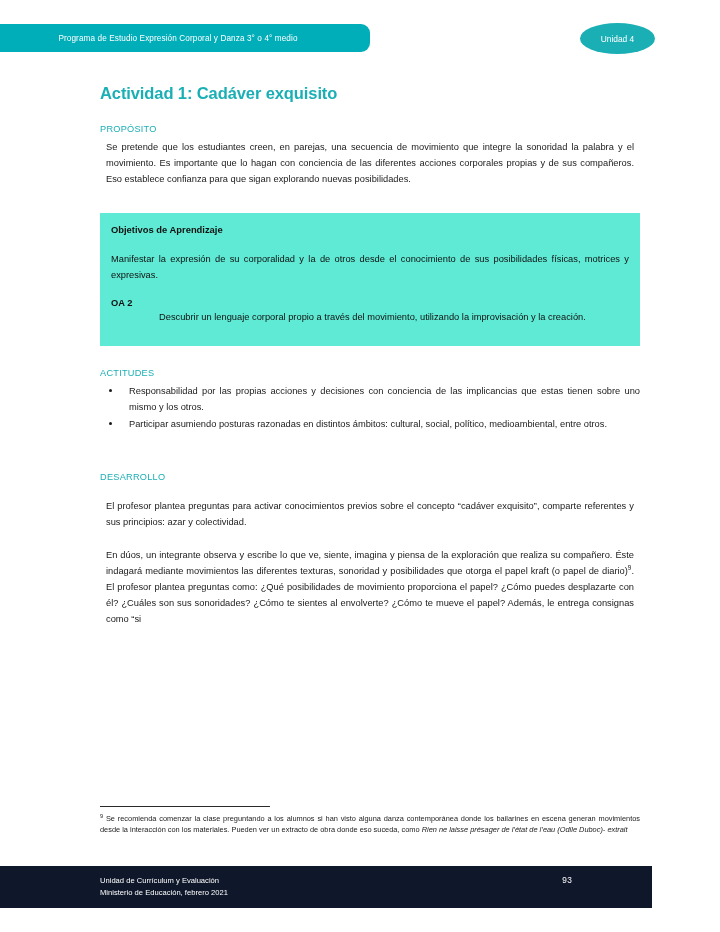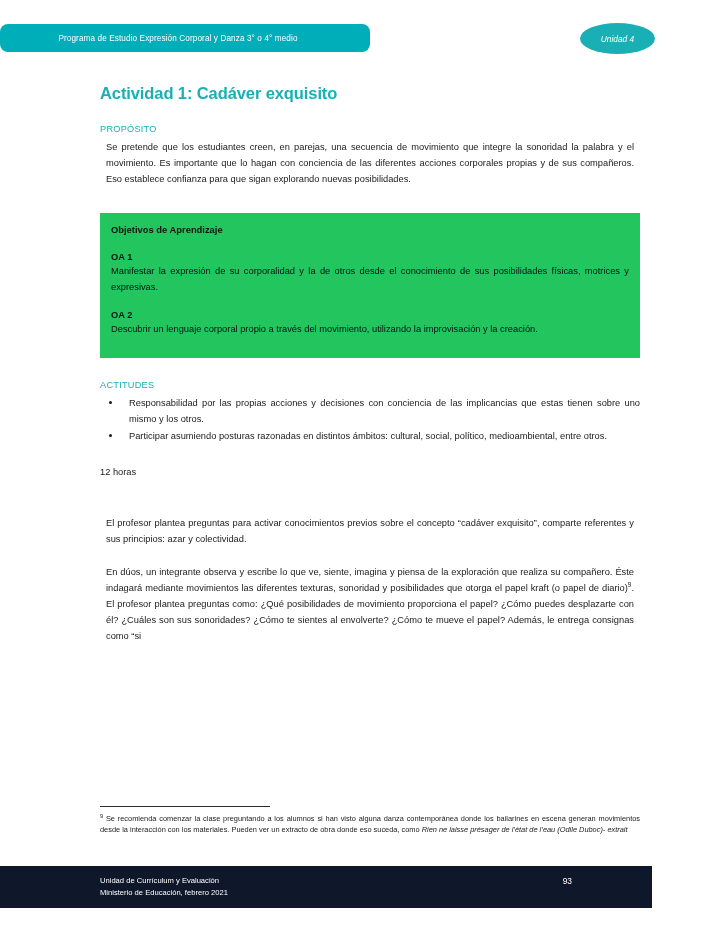--- a/index.html
+++ b/index.html
@@ -27,21 +27,20 @@
   .header-banner {
     position: absolute;
     left: 0;
     top: 24px;
     width: 370px;
     height: 28px;
     background: #00aeba;
     border-top-right-radius: 9px;
     border-bottom-right-radius: 9px;
     box-sizing: border-box;
-    border-radius: 8px;
   }
   .header-banner-text {
     position: absolute;
     left: 0;
     right: 14px;
     top: 50%;
     transform: translateY(-50%);
     text-align: center;
     color: #ffffff;
     font-size: 8.2px;
@@ -49,21 +48,20 @@
     white-space: nowrap;
   }
   .unit-badge {
     position: absolute;
     left: 580px;
     top: 23px;
     width: 75px;
     height: 31px;
     background: #1aafb5;
     border-radius: 50%;
-    font-style: italic;
   }
   .unit-badge-text {
     position: absolute;
     left: 0;
     top: 50%;
     width: 100%;
     transform: translateY(-50%);
     text-align: center;
     color: #ffffff;
     font-size: 8.4px;
@@ -98,21 +96,21 @@
     line-height: 1.72;
     text-align: justify;
     margin: 6px;
     color: #1a1a1a;
   }
   .spacer-md { height: 19px; }
   .spacer-lg { height: 22px; }
 
   
   .oa-box {
-    background: #22c55e;
+    background: #5eead4;
     width: 540px;
     box-sizing: border-box;
     padding: 11px 11px 20px 11px;
     margin: 0;
   }
   .oa-box-title {
     font-size: 9.4px;
     font-weight: bold;
     color: #111111;
     margin: 0 0 17px 0;
@@ -123,21 +121,21 @@
     color: #111111;
     margin: 0 0 2px 0;
   }
   .oa-text {
     font-size: 9.3px;
     line-height: 1.72;
     text-align: justify;
     color: #111111;
     margin: 0 0 14px 0;
   }
-  .oa-text.last { margin-bottom: 0; }
+  .oa-text.last { margin-bottom: 0; margin-left: 48px; }
 
   
   .bullet-list {
     margin: 0;
     padding: 0;
     list-style: none;
   }
   .bullet-item {
     position: relative;
     padding-left: 29px;
@@ -213,20 +211,21 @@
     color: #ffffff;
     font-size: 7.6px;
     line-height: 1.58;
   }
   .footer-page {
     position: absolute;
     right: 80px;
     top: 10px;
     color: #ffffff;
     font-size: 8.4px;
+    font-family: Liberation Mono, monospace;
   }
 </style>
 </head>
 <body>
 
 <div class="header-zone">
   <div class="header-banner">
     <div class="header-banner-text">Programa de Estudio Expresión Corporal y Danza 3° o 4° medio</div>
   </div>
   <div class="unit-badge">
@@ -239,21 +238,20 @@
   <h1 class="activity-title">Actividad 1: Cadáver exquisito</h1>
 
   <div class="section-label">PROPÓSITO</div>
   <p class="body-text">Se pretende que los estudiantes creen, en parejas, una secuencia de movimiento que integre la sonoridad la palabra y el movimiento. Es importante que lo hagan con conciencia de las diferentes acciones corporales propias y de sus compañeros. Eso establece confianza para que sigan explorando nuevas posibilidades.</p>
 
   <div class="spacer-md"></div>
 
   <div class="oa-box">
     <div class="oa-box-title">Objetivos de Aprendizaje</div>
 
-    <div class="oa-code">OA 1</div>
     <p class="oa-text">Manifestar la expresión de su corporalidad y la de otros desde el conocimiento de sus posibilidades físicas, motrices y expresivas.</p>
 
     <div class="oa-code">OA 2</div>
     <p class="oa-text last">Descubrir un lenguaje corporal propio a través del movimiento, utilizando la improvisación y la creación.</p>
   </div>
 
   <div class="spacer-lg"></div>
 
   <div class="section-label">ACTITUDES</div>
   <ul class="bullet-list">
@@ -262,24 +260,24 @@
       <span>Responsabilidad por las propias acciones y decisiones con conciencia de las implicancias que estas tienen sobre uno mismo y los otros.</span>
     </li>
     <li class="bullet-item">
       <span class="bullet-dot"></span>
       <span>Participar asumiendo posturas razonadas en distintos ámbitos: cultural, social, político, medioambiental, entre otros.</span>
     </li>
   </ul>
 
   <div class="spacer-md"></div>
 
-  <p class="duration-text">12 horas</p>
 
   <div class="spacer-md"></div>
 
+  <div class="section-label">DESARROLLO</div>
 
   <p class="body-text para-gap">El profesor plantea preguntas para activar conocimientos previos sobre el concepto “cadáver exquisito”, comparte referentes y sus principios: azar y colectividad.</p>
 
   <p class="body-text para-gap"><span>En dúos, un integrante observa y escribe lo que ve, siente, imagina y piensa de la exploración que realiza su compañero. Éste indagará mediante movimientos las diferentes texturas, sonoridad y posibilidades que otorga el papel kraft (o papel de diario)</span><sup class="fn-ref">9</sup><span>. El profesor plantea preguntas como: ¿Qué posibilidades de movimiento proporciona el papel? ¿Cómo puedes desplazarte con él? ¿Cuáles son sus sonoridades? ¿Cómo te sientes al envolverte? ¿Cómo te mueve el papel? Además, le entrega consignas como “si</span></p>
 
 </div>
 
 <div class="footnote-zone">
   <div class="footnote-rule"></div>
   <p class="footnote-text"><sup class="fn-mark">9</sup><span> Se recomienda comenzar la clase preguntando a los alumnos si han visto alguna danza contemporánea donde los bailarines en escena generan movimientos desde la interacción con los materiales. Pueden ver un extracto de obra donde eso suceda, como </span><em>Rien ne laisse présager de l’état de l’eau (Odile Duboc)- extrait</em></p>

